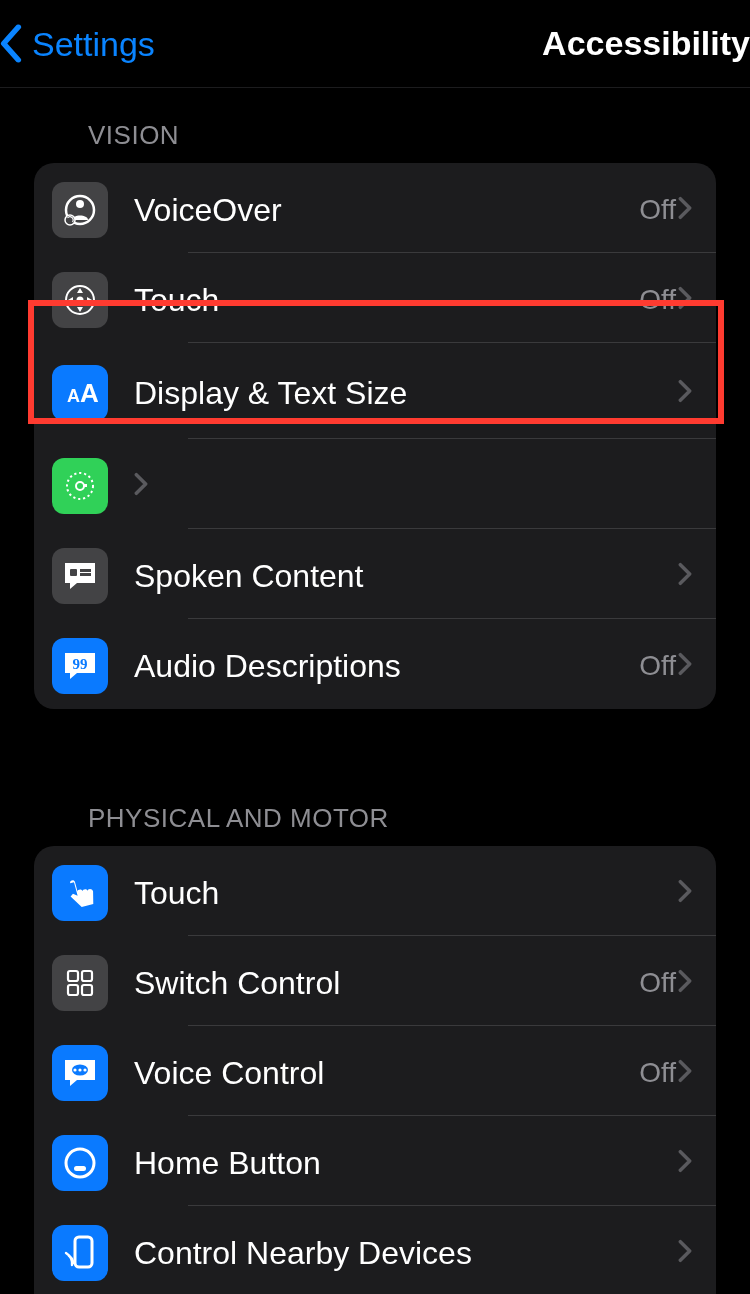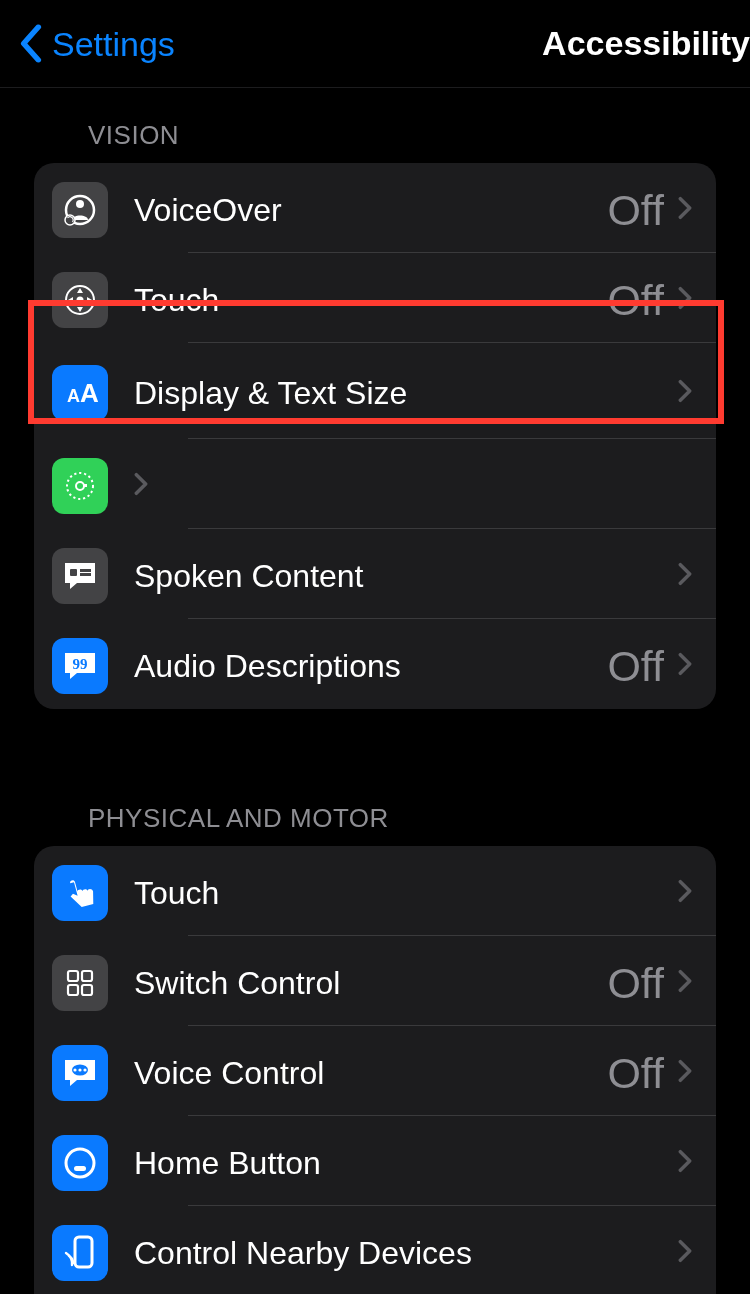--- a/index.html
+++ b/index.html
@@ -18,21 +18,21 @@
     position: relative;
     border-bottom: 1px solid #1c1c1e;
   }
   .back {
     display: flex;
     align-items: center;
     color: #0a84ff;
     font-size: 34px;
     font-weight: 400;
     position: absolute;
-    left: 20px;
+    left: 0;
     top: 50%;
     transform: translateY(-50%);
   }
   .back svg { width: 22px; height: 38px; margin-right: 10px; }
   .title {
     width: 100%;
     text-align: right;
     font-size: 34px;
     font-weight: 600;
   }
@@ -77,23 +77,23 @@
   .bg-blue  { background: #0a7aff; }
   .bg-green { background: #30d158; }
   .bg-lgray { background: #8e8e93; }
   .label {
     font-size: 32px;
     font-weight: 400;
     color: #ffffff;
     flex: 1;
   }
   .value {
-    font-size: 43px;
+    font-size: 28px;
     color: #8e8e93;
-    margin-right: 14px;
+    margin-right: 2px;
   }
   .chevron svg { width: 14px; height: 24px; }
   .highlight {
     position: absolute;
     border: 6px solid #ff3b30;
     box-sizing: border-box;
     pointer-events: none;
     z-index: 100;
   }
 </style>

